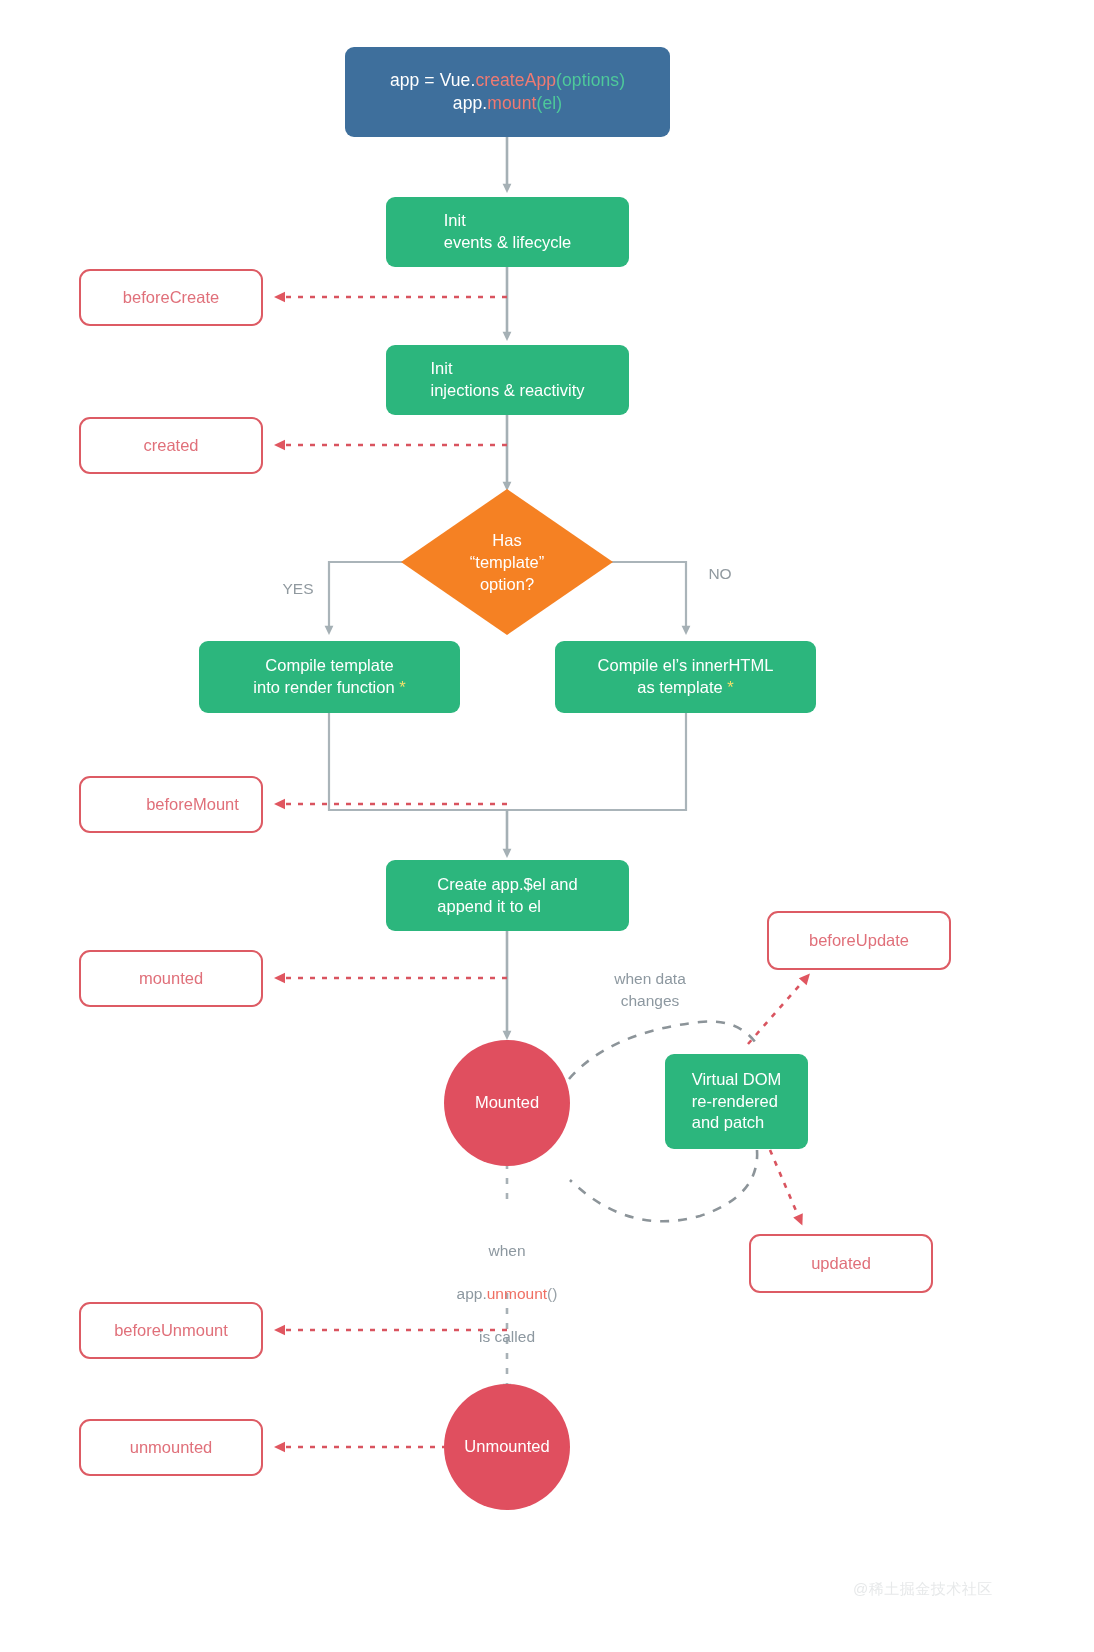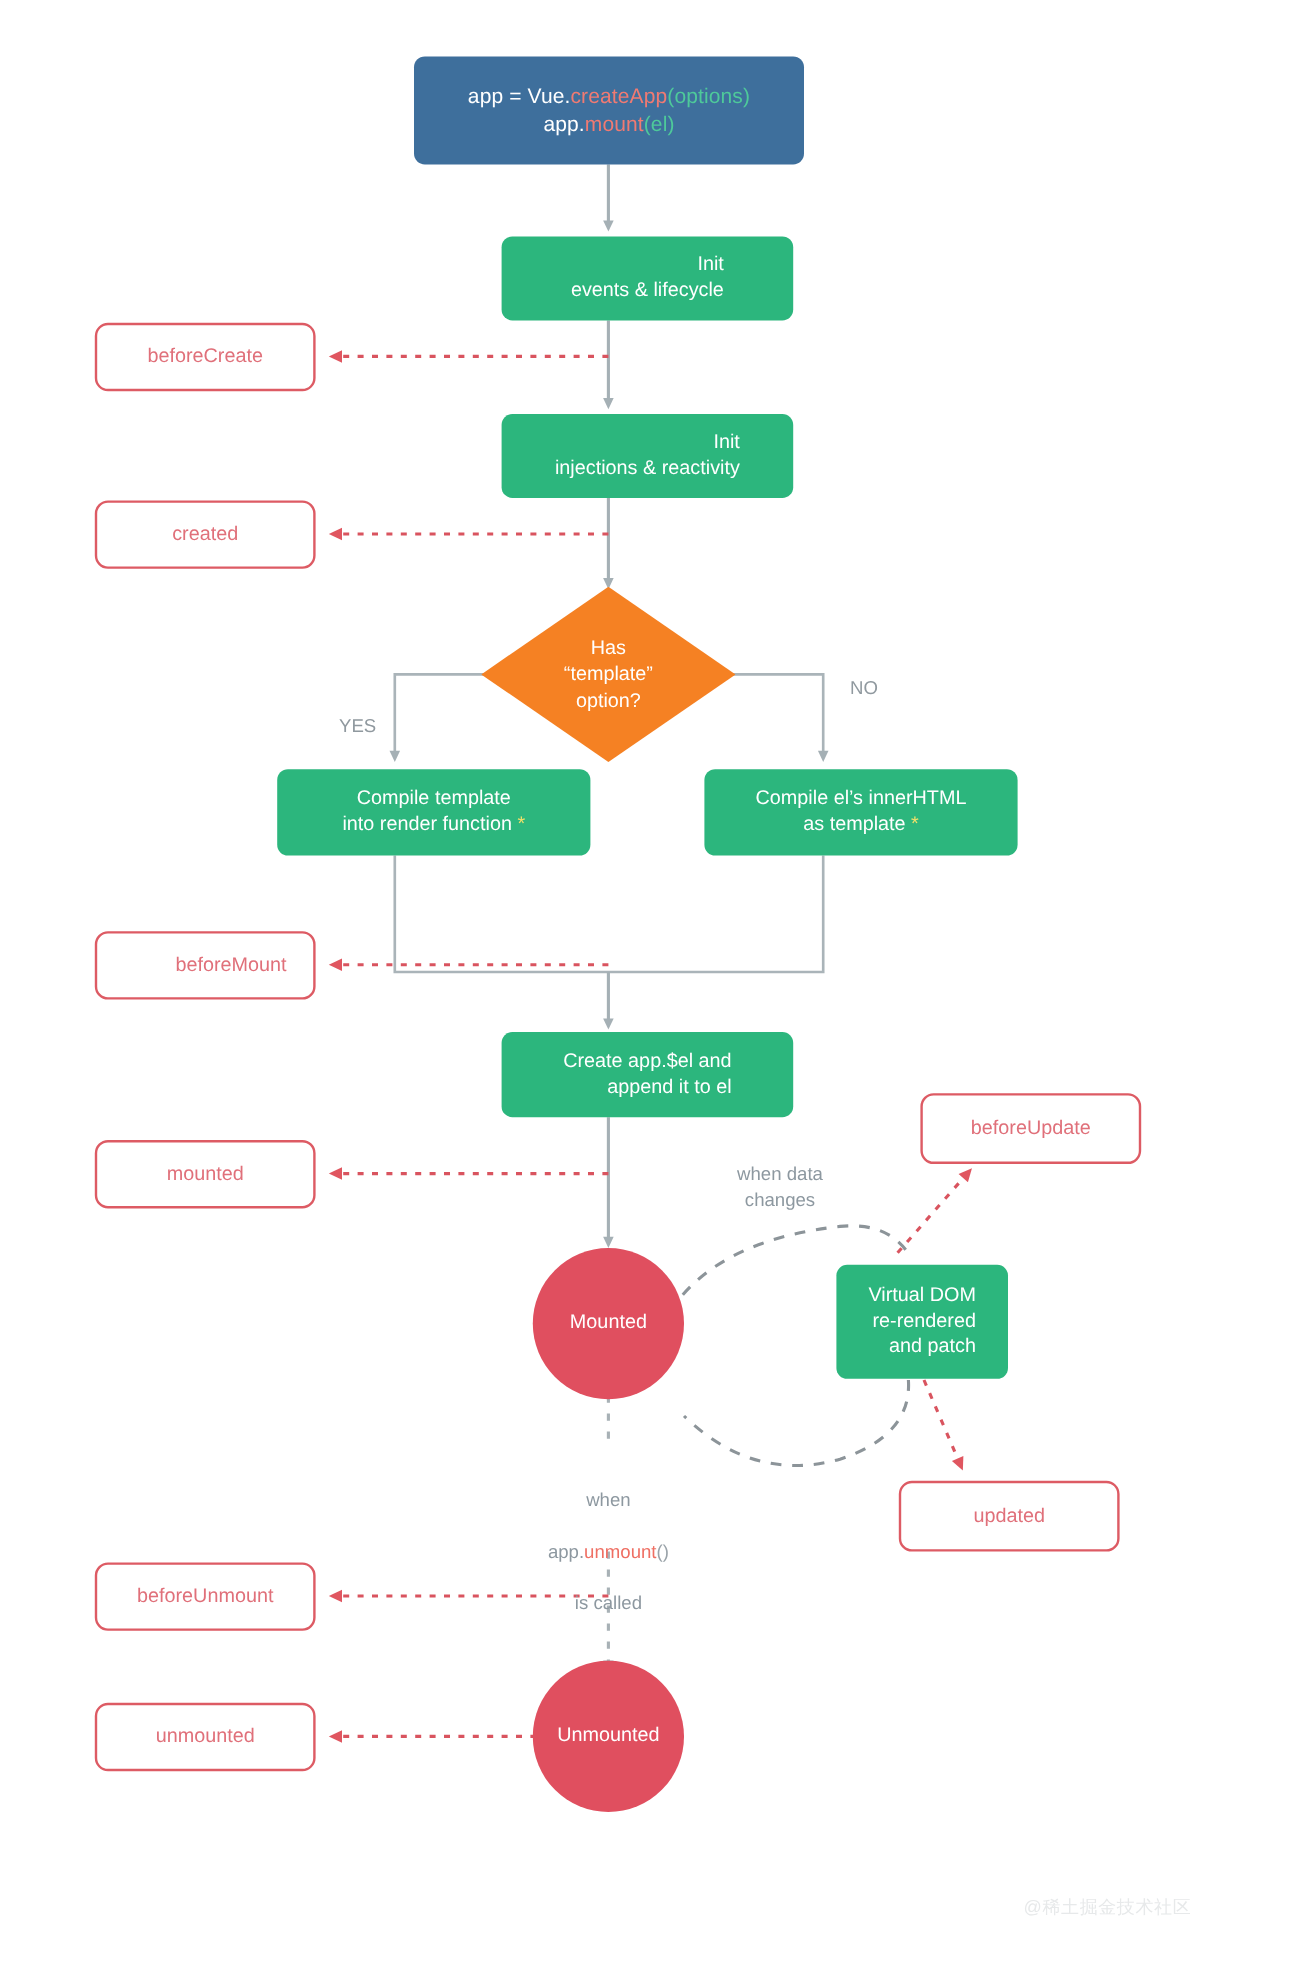--- a/index.html
+++ b/index.html
@@ -20,42 +20,41 @@
     width:1094px; height:1652px;
     pointer-events:none;
   }
   .node{
     position:absolute;
     box-sizing:border-box;
     display:flex;
     flex-direction:column;
     align-items:center;
     justify-content:center;
-    text-align:right;
+    text-align:left;
     line-height:1.32;
   }
   
   .code-box{
     background:#3e6f9c;
     border-radius:9px;
     color:#ffffff;
     font-size:17.5px;
     letter-spacing:.1px;
   }
   .code-line{white-space:pre;}
   .tok-fn{color:#f07a72;}
   .tok-arg{color:#4ec99a;}
   .tok-paren{color:#4ec99a;}
   
   .proc{
     background:#2cb67d;
     border-radius:9px;
     color:#ffffff;
     font-size:16.5px;
-    margin-left:32px;
   }
   .star{color:#f2e06a;}
   
   .decision-wrap{
     position:absolute;
   }
   .decision-shape{
     position:absolute;
     left:0; top:0;
     width:100%; height:100%;
@@ -192,21 +191,21 @@
 
   <div class="decision-wrap" style="left:401px;top:489px;width:212px;height:146px;">
     <div class="decision-shape"></div>
     <div class="decision-label">
       <div>Has</div>
       <div>“template”</div>
       <div>option?</div>
     </div>
   </div>
 
-  <div class="caption branch" style="left:277px;top:595px;width:42px;">YES</div>
+  <div class="caption branch" style="left:277px;top:578px;width:42px;">YES</div>
   <div class="caption branch" style="left:699px;top:563px;width:42px;">NO</div>
 
   <div class="node proc" style="left:199px;top:641px;width:261px;height:72px;">
     <div>Compile template</div>
     <div><span>into render function</span> <span class="star">*</span></div>
   </div>
 
   <div class="node proc" style="left:555px;top:641px;width:261px;height:72px;">
     <div>Compile el’s innerHTML</div>
     <div><span>as template</span> <span class="star">*</span></div>

